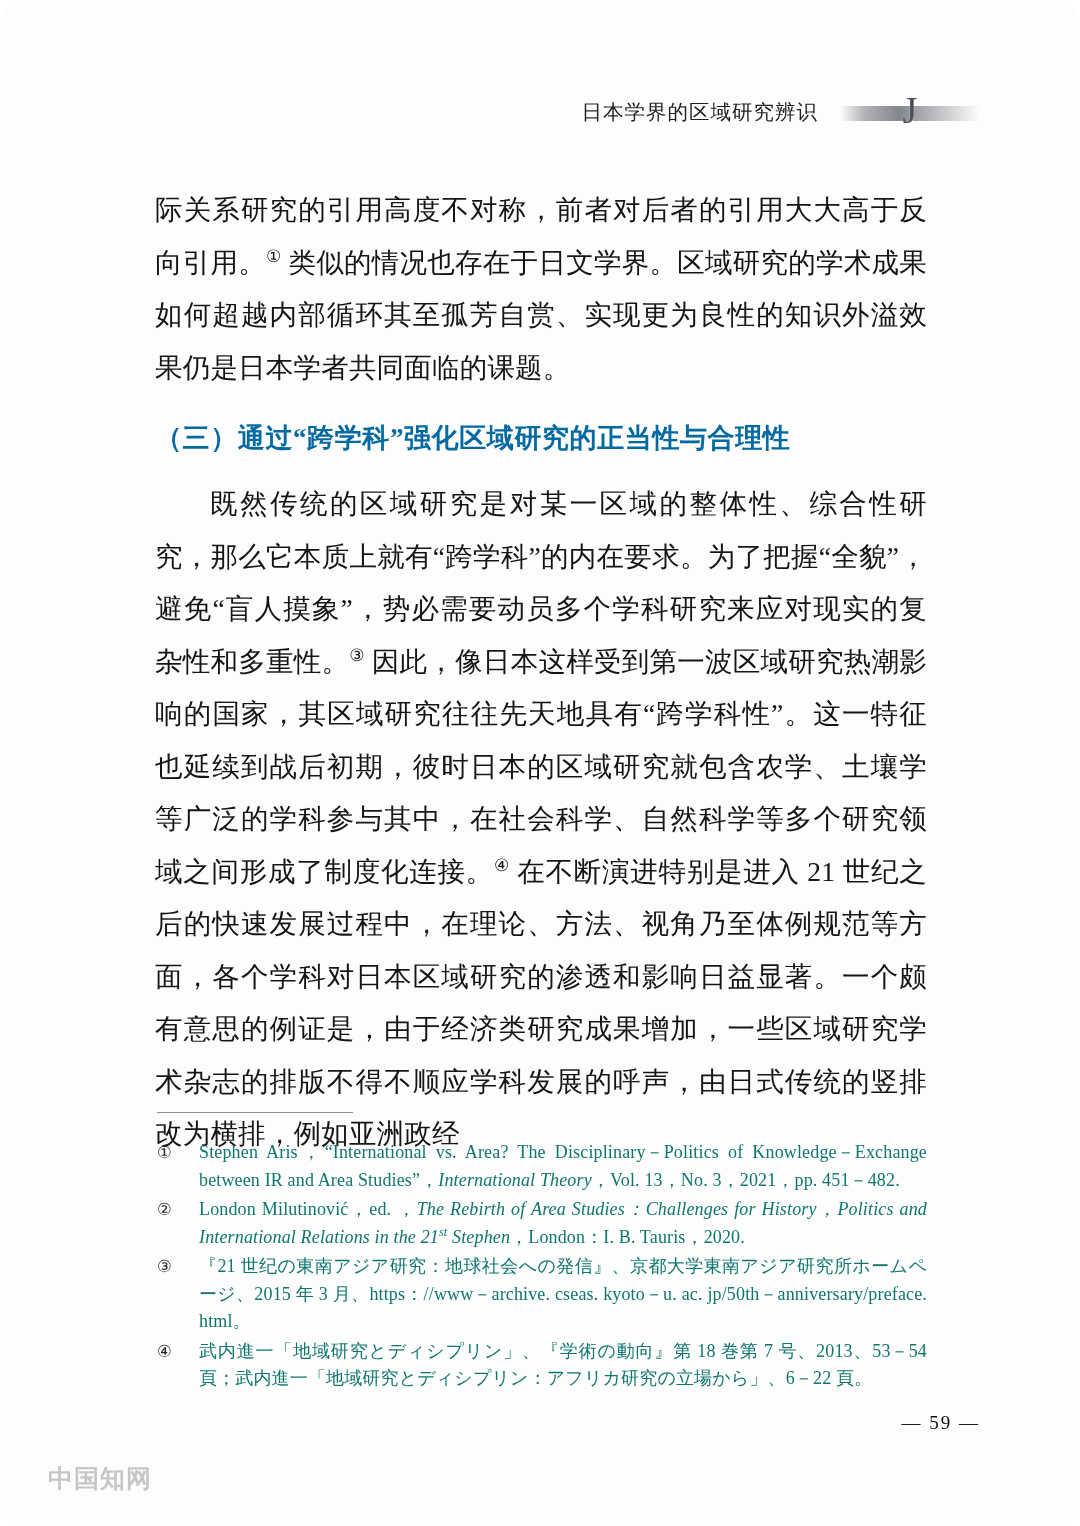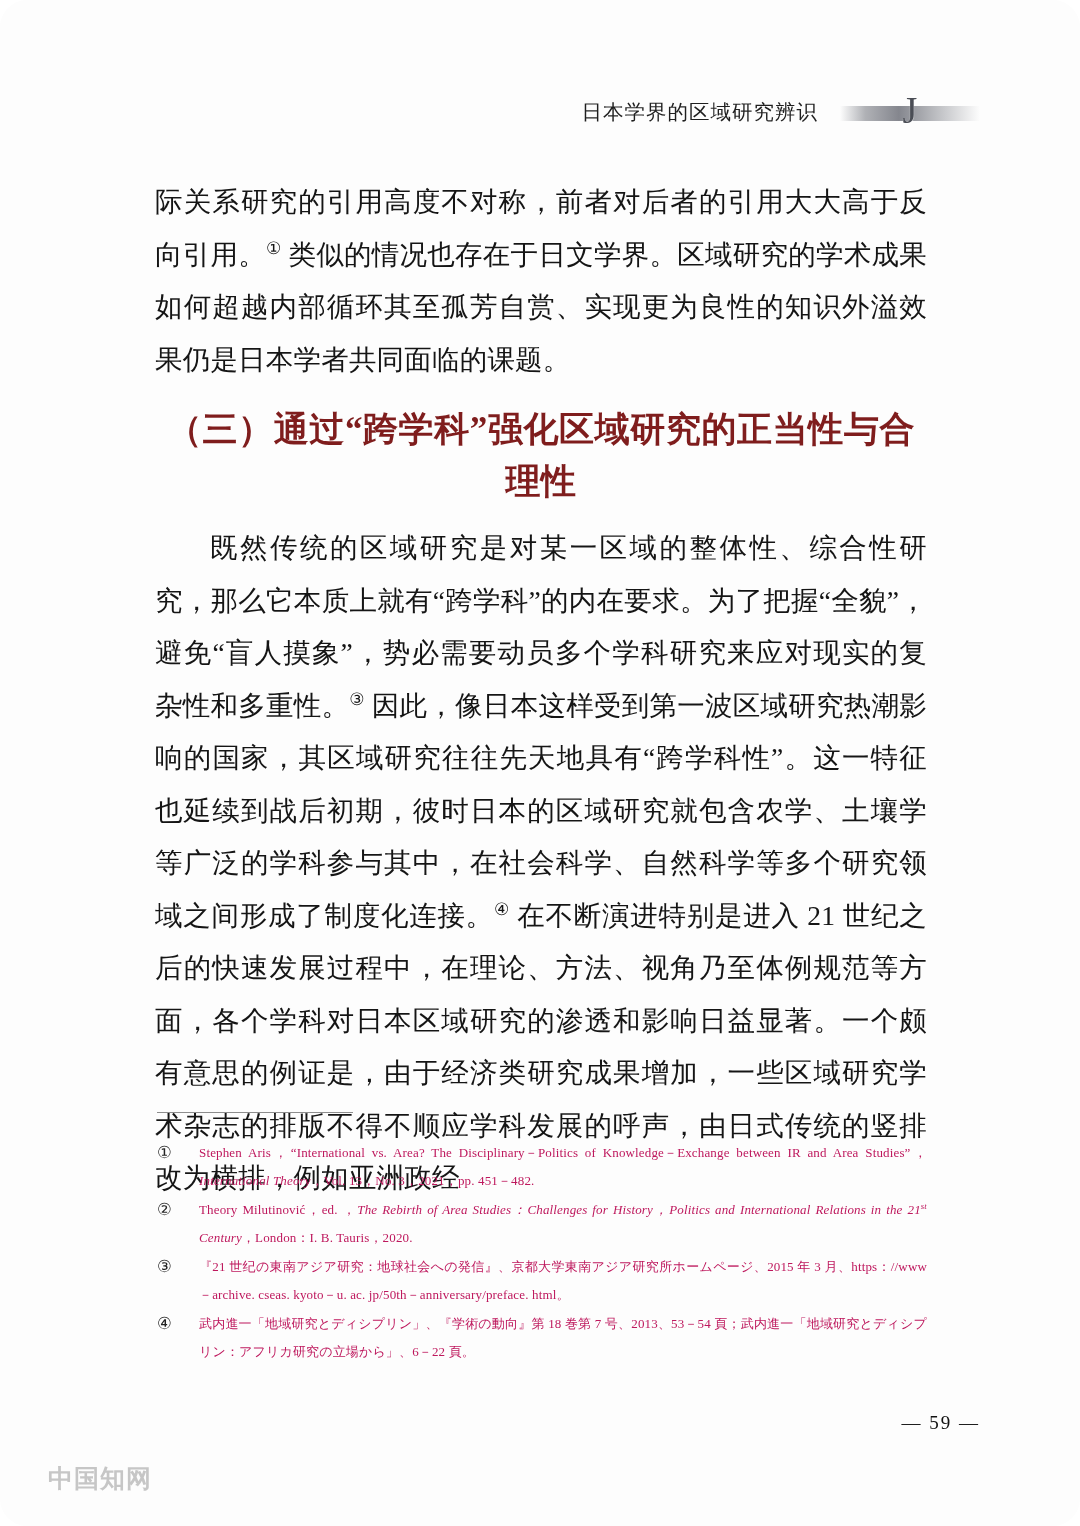--- a/index.html
+++ b/index.html
@@ -70,43 +70,43 @@
     color: #4a4d55;
     line-height: 1;
     transform: translateY(-2px);
     text-shadow: 0 1px 1px rgba(255,255,255,0.85);
   }
 
   
   #content {
     position: absolute;
     left: 155px;
-    top: 176px;
+    top: 184px;
     width: 772px;
   }
   p.body-par {
     margin: 0;
     font-size: 27.5px;
     line-height: 52.5px;
     text-align: justify;
     text-justify: inter-ideograph;
     text-indent: 2em;
     letter-spacing: 0.2px;
     color: #151515;
   }
   p.no-indent { text-indent: 0; }
 
   h2.section-head {
     margin: 18px 0 14px 0;
-    font-size: 35px;
+    font-size: 27px;
     line-height: 52px;
     font-weight: bold;
-    text-align: center;
+    text-align: left;
     letter-spacing: 0.6px;
-    color: #7f1d1d;
+    color: #0369a1;
   }
 
   sup.fn-mark {
     font-size: 0.62em;
     vertical-align: super;
     line-height: 0;
     letter-spacing: 0;
   }
 
   
@@ -129,25 +129,25 @@
   }
   .fn-num {
     width: 42px;
     flex: 0 0 42px;
     font-size: 16.5px;
     line-height: 27.5px;
     color: #222;
   }
   .fn-text {
     flex: 1 1 auto;
-    font-size: 13px;
+    font-size: 18px;
     line-height: 27.5px;
     text-align: justify;
     text-justify: inter-ideograph;
-    color: #be185d;
+    color: #0f766e;
     letter-spacing: 0.15px;
   }
   .fn-text i { font-style: italic; }
   .fn-text sup {
     font-size: 0.68em;
     vertical-align: super;
     line-height: 0;
   }
 
   
@@ -211,21 +211,21 @@
   <div id="footnotes">
     <div id="fn-rule"></div>
 
     <div class="fn-item">
       <span class="fn-num">①</span>
       <span class="fn-text"><span>Stephen Aris，“International vs. Area? The Disciplinary－Politics of Knowledge－Exchange between IR and Area Studies”，</span><i>International Theory</i><span>，Vol. 13，No. 3，2021，pp. 451－482.</span></span>
     </div>
 
     <div class="fn-item">
       <span class="fn-num">②</span>
-      <span class="fn-text"><span>Theory Milutinović，ed. ，</span><i><span>The Rebirth of Area Studies：Challenges for History，Politics and International Relations in the 21</span><sup>st</sup><span> Century</span></i><span>，London：I. B. Tauris，2020.</span></span>
+      <span class="fn-text"><span>London Milutinović，ed. ，</span><i><span>The Rebirth of Area Studies：Challenges for History，Politics and International Relations in the 21</span><sup>st</sup><span> Stephen</span></i><span>，London：I. B. Tauris，2020.</span></span>
     </div>
 
     <div class="fn-item">
       <span class="fn-num">③</span>
       <span class="fn-text">『21 世纪の東南アジア研究：地球社会への発信』、京都大学東南アジア研究所ホームページ、2015 年 3 月、https：//www－archive. cseas. kyoto－u. ac. jp/50th－anniversary/preface. html。</span>
     </div>
 
     <div class="fn-item">
       <span class="fn-num">④</span>
       <span class="fn-text">武内進一「地域研究とディシプリン」、『学術の動向』第 18 巻第 7 号、2013、53－54 頁；武内進一「地域研究とディシプリン：アフリカ研究の立場から」、6－22 頁。</span>

